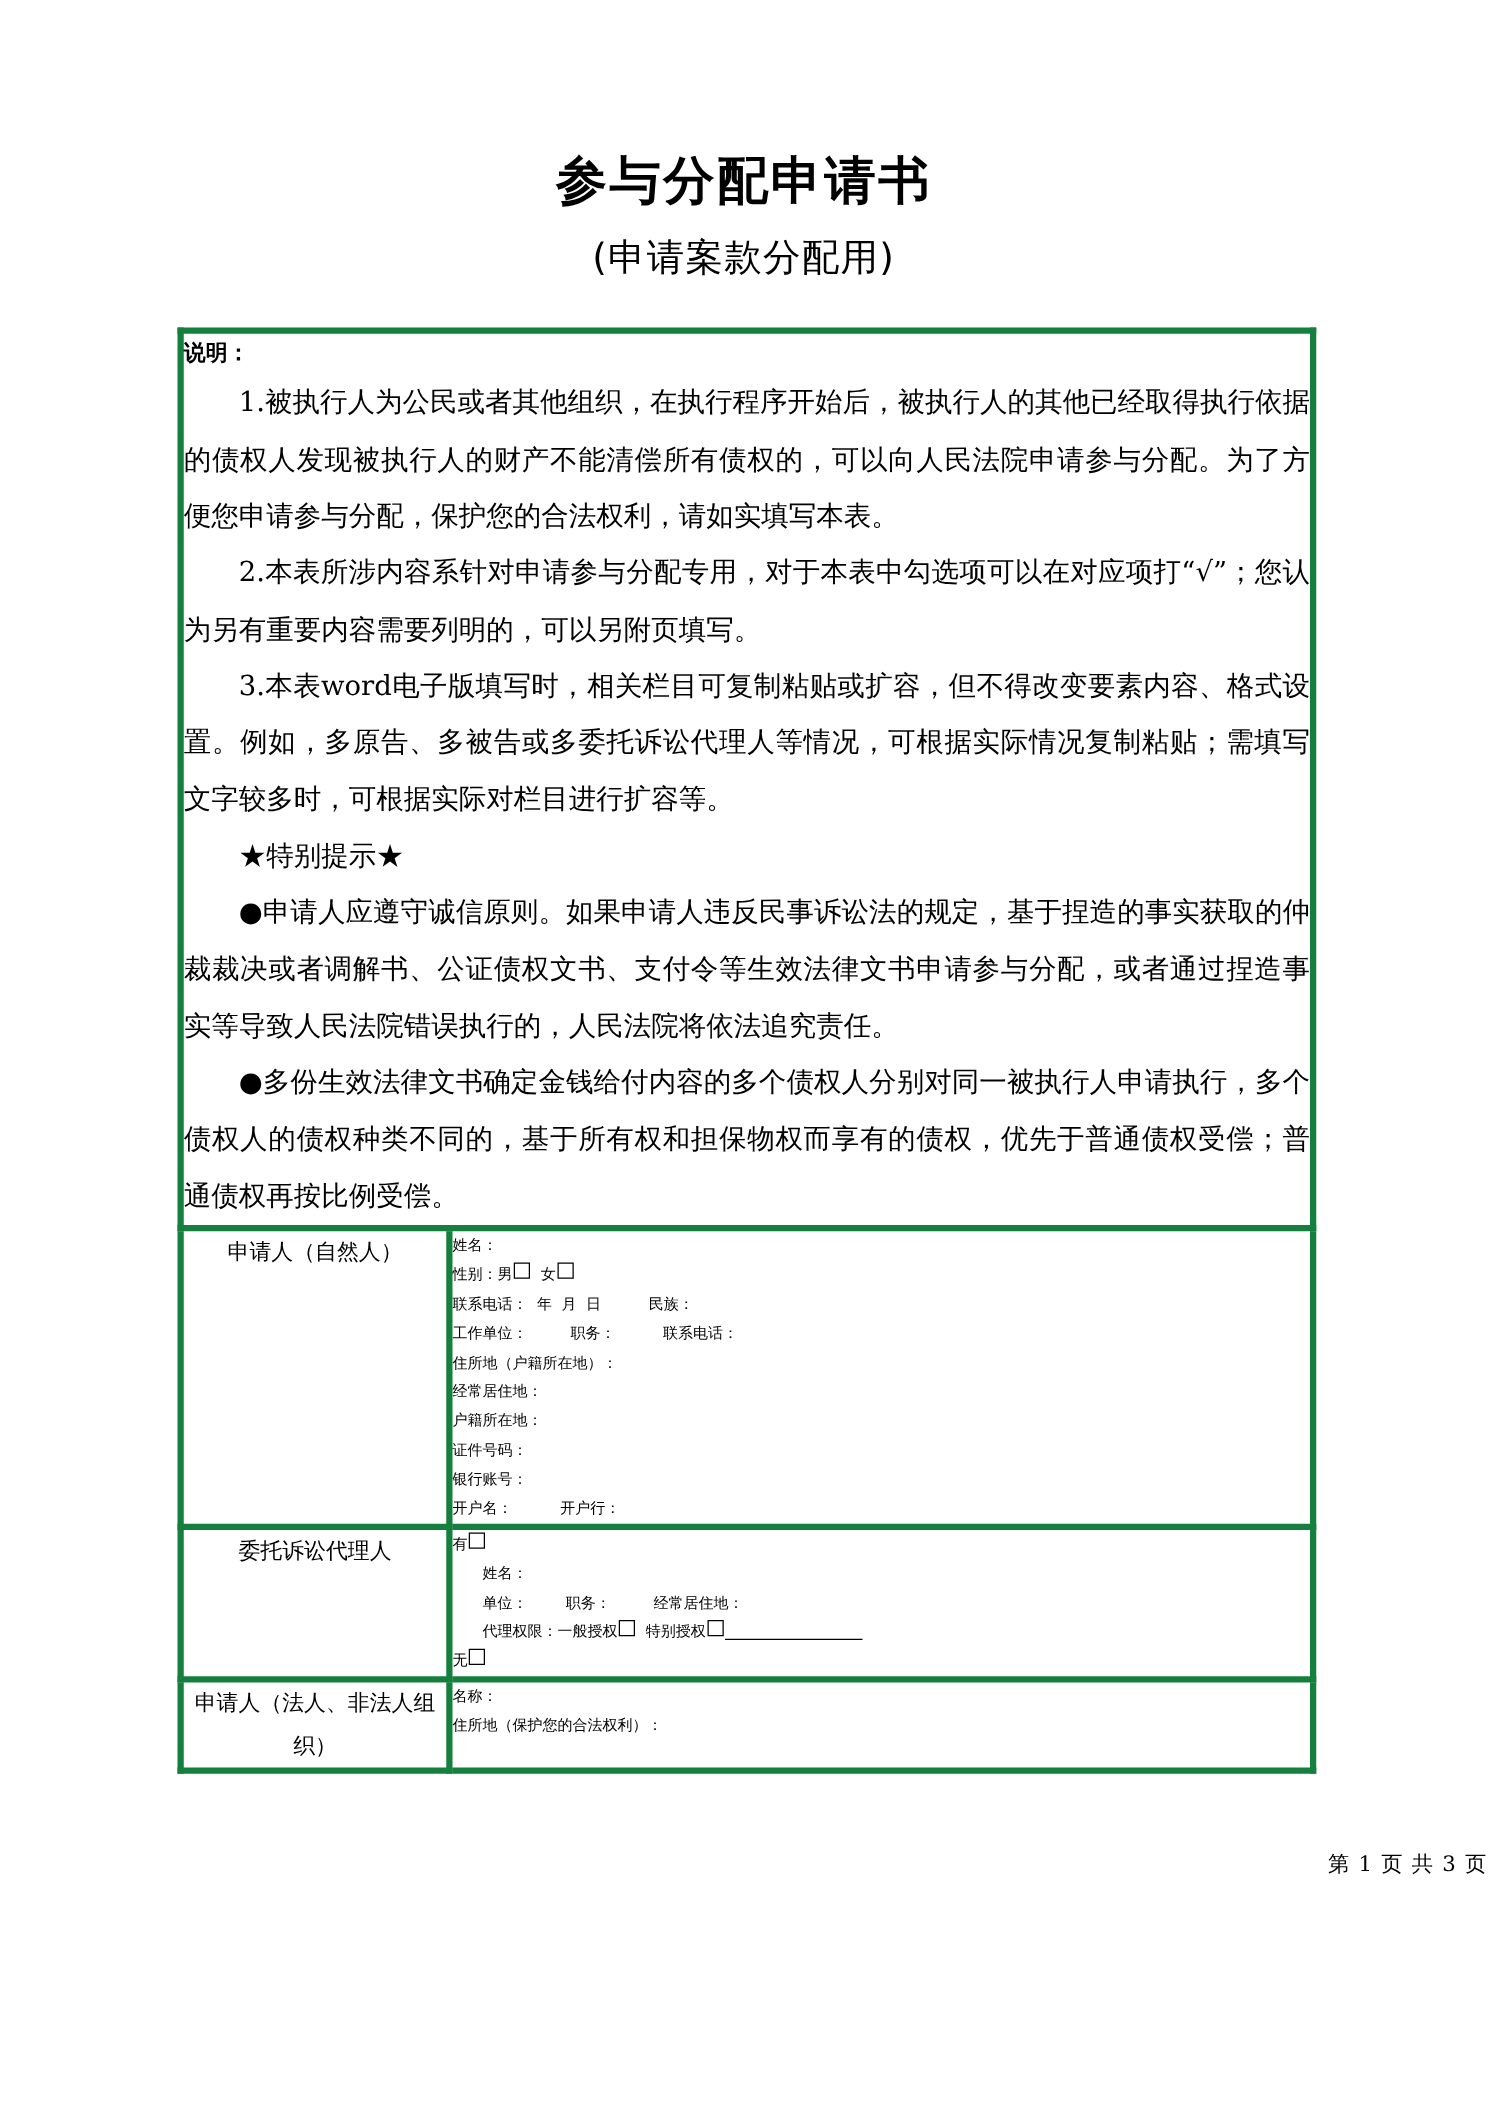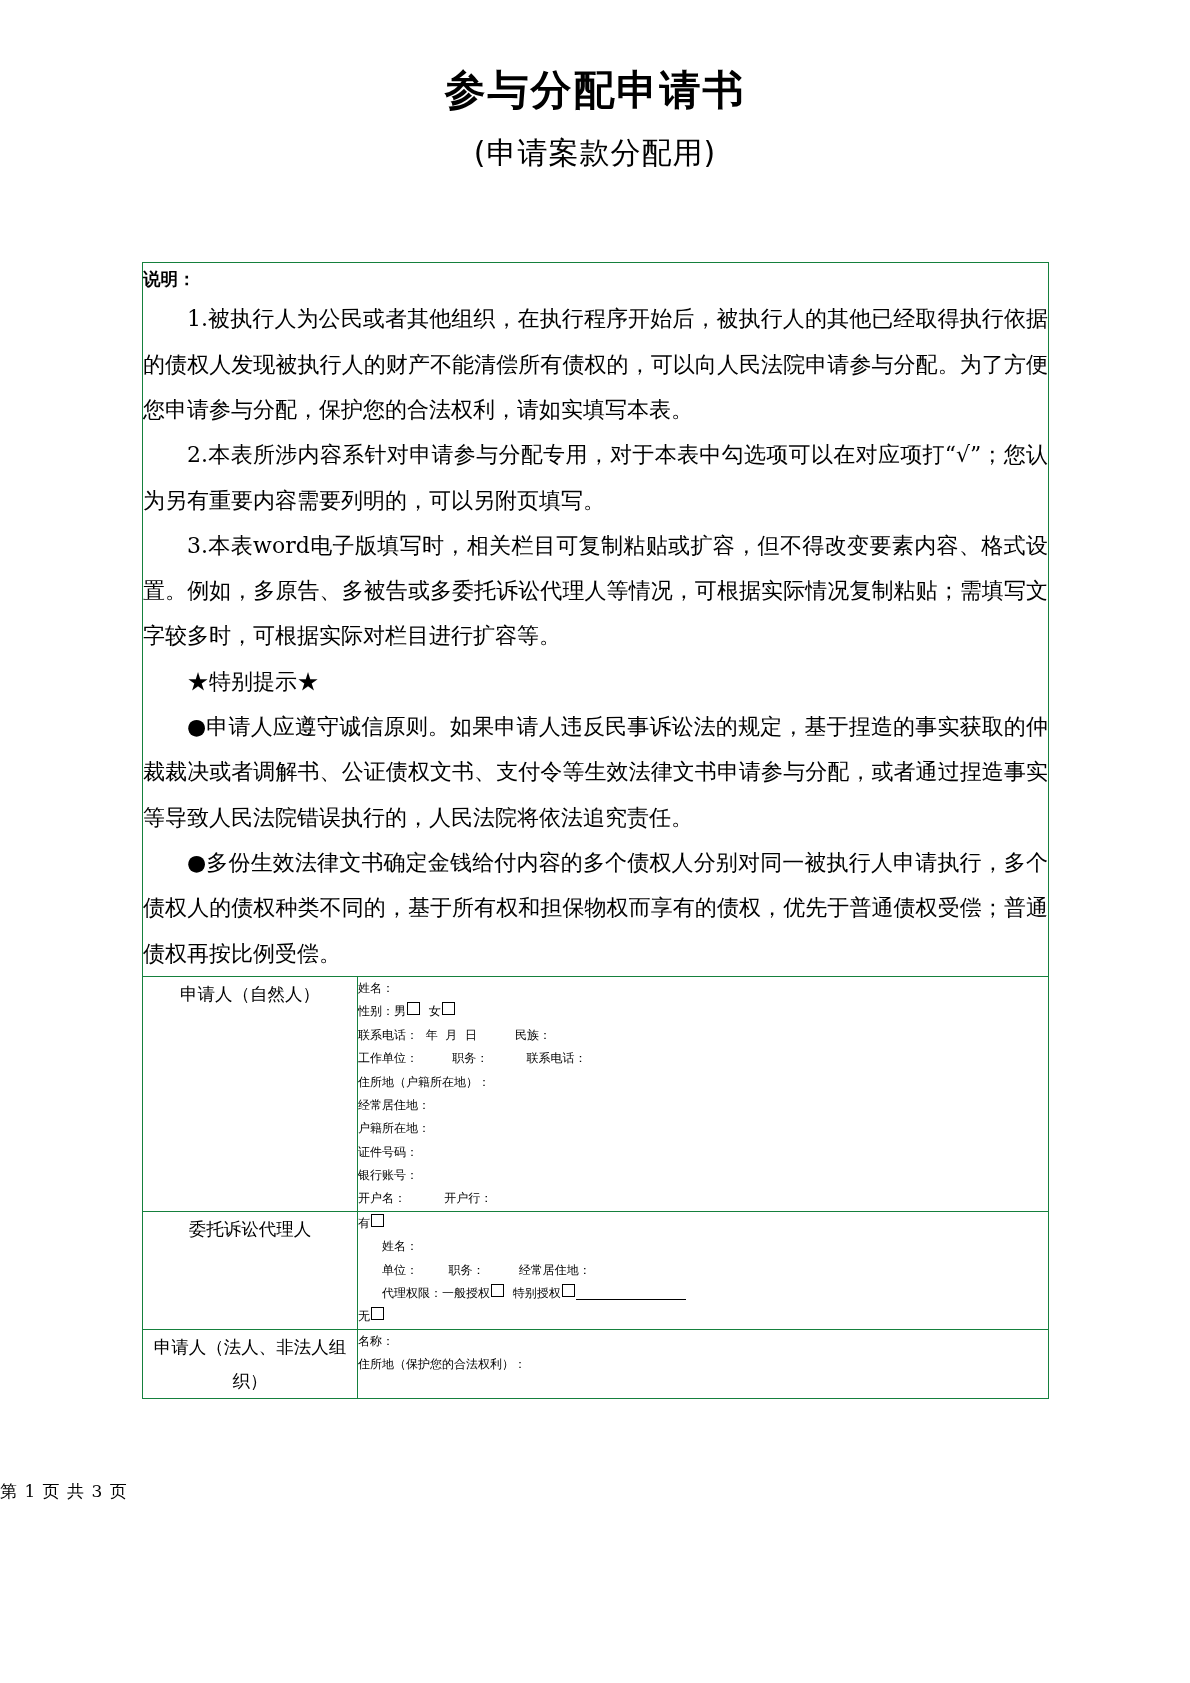--- a/index.html
+++ b/index.html
@@ -24,21 +24,21 @@
   }
 
   
   .title-main {
     text-align: center;
     font-family: "DejaVu Sans", "Liberation Sans", sans-serif;
     font-size: 41px;
     font-weight: 700;
     letter-spacing: 2px;
     margin: 0;
-    padding-top: 66px;
+    padding-top: 120px;
     line-height: 1.2;
   }
   .title-sub {
     text-align: center;
     font-family: "DejaVu Sans", "Liberation Sans", sans-serif;
     font-size: 30px;
     font-weight: 400;
     letter-spacing: 1px;
     margin: 0;
     padding-top: 20px;
@@ -48,21 +48,21 @@
   
   .doc-table {
     position: absolute;
     left: 142px;
     top: 262px;
     width: 906px;
     border-collapse: collapse;
     table-layout: fixed;
   }
   .doc-table td {
-    border: 1px solid #15803d;
+    border: 5px solid #15803d;
     vertical-align: top;
     padding: 0;
   }
 
   
   .notes-cell {
     padding: 10px 14px 12px 14px;
   }
   .notes-heading {
     font-size: 17.5px;
@@ -123,21 +123,21 @@
     margin: 0 1px;
     box-sizing: border-box;
   }
 
   
   .footer {
     position: absolute;
     left: 0;
     right: 0;
     top: 1480px;
-    text-align: left;
+    text-align: right;
     font-size: 17px;
     letter-spacing: 1px;
   }
 </style>
 </head>
 <body>
 
 <div class="page">
 
   <h1 class="title-main">参与分配申请书</h1>

